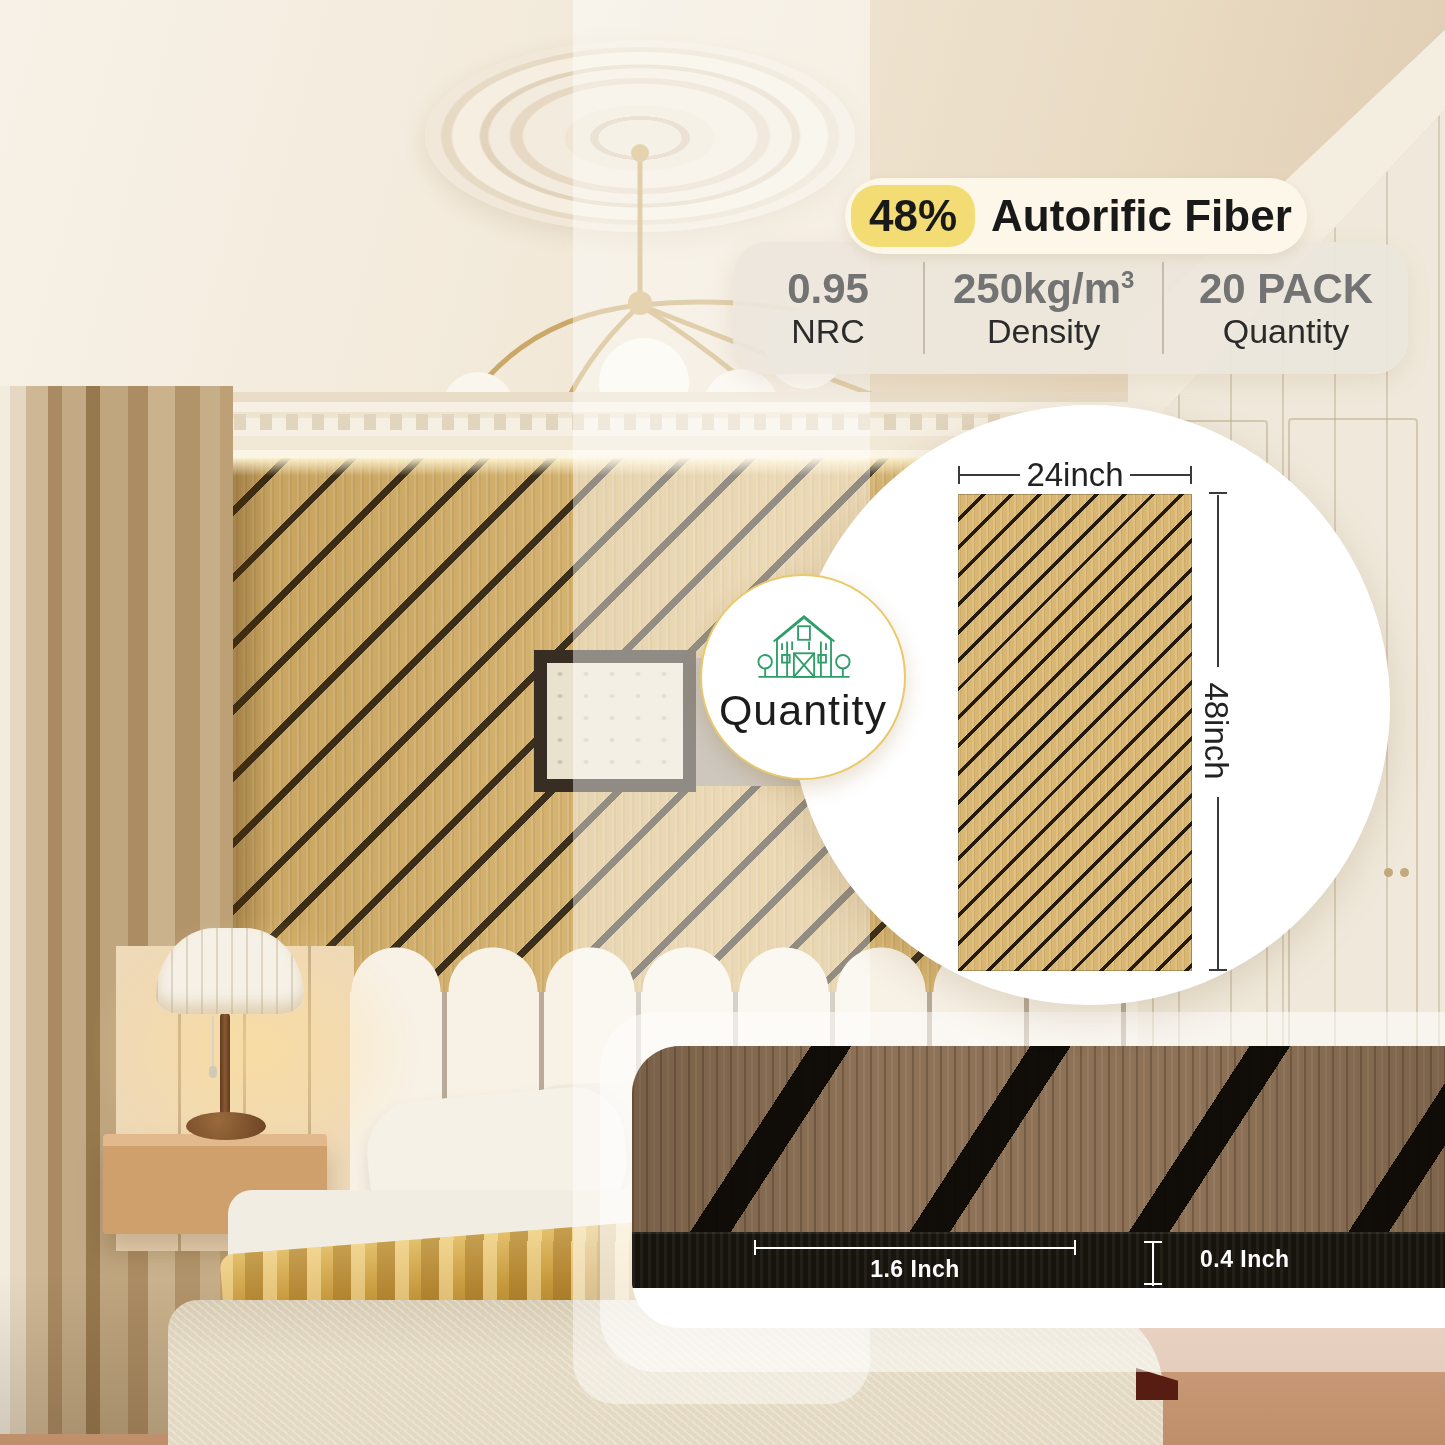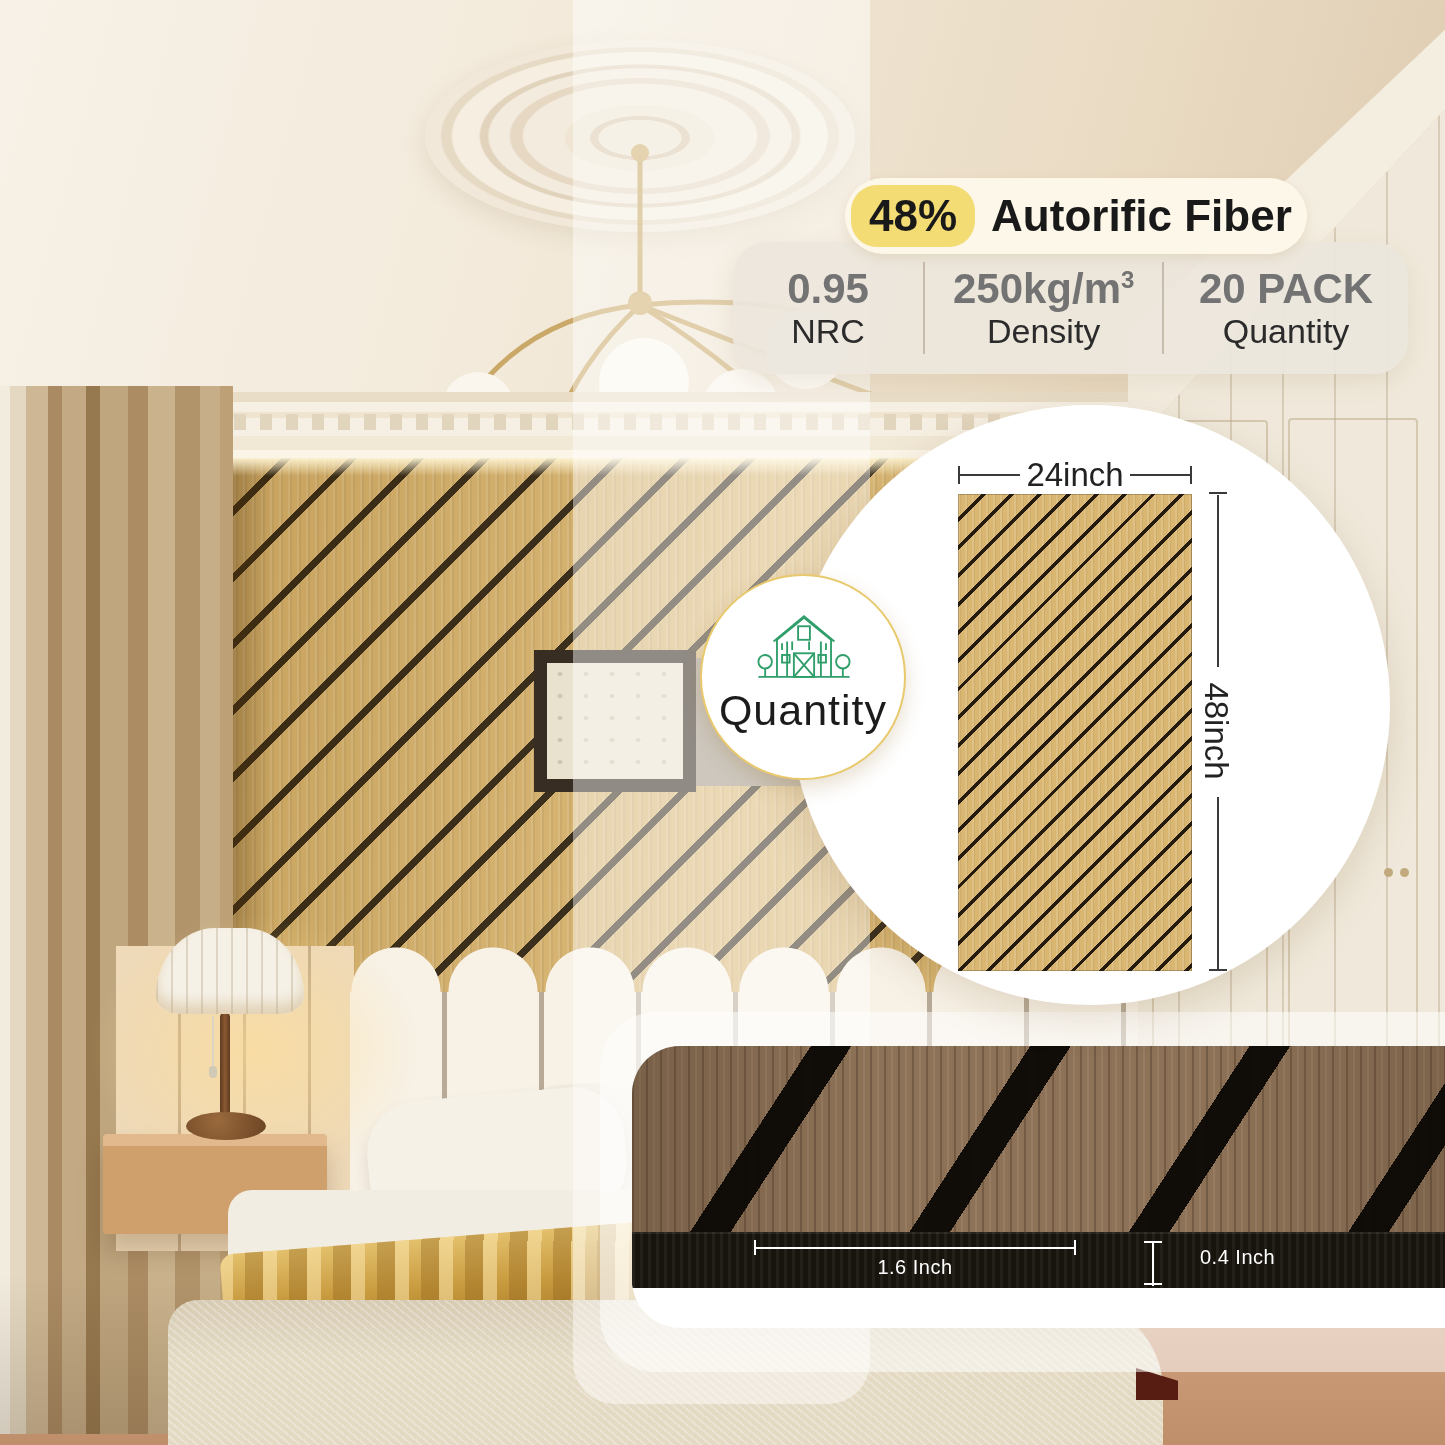--- a/index.html
+++ b/index.html
@@ -94,21 +94,21 @@
     border-radius:48px 0 0 48px;overflow:hidden;}
   .closeup{position:absolute;left:0;top:0;width:813px;height:240px;background-color:#8d7257;
     background-image:
       repeating-linear-gradient(123deg,rgba(0,0,0,0) 0 150px,rgba(10,7,4,.95) 150px 184px),
       linear-gradient(90deg,rgba(60,40,25,.25),rgba(0,0,0,0) 30% 70%,rgba(60,40,25,.2)),
       repeating-linear-gradient(90deg,rgba(48,32,20,.28) 0 2px,rgba(0,0,0,0) 2px 7px,rgba(255,245,230,.08) 7px 9px,rgba(0,0,0,0) 9px 14px);}
   .felt{position:absolute;left:0;top:186px;width:813px;height:54px;background:#17130d;
     background-image:repeating-linear-gradient(90deg,rgba(255,255,255,.05) 0 3px,rgba(0,0,0,0) 3px 8px);
     border-top:2px solid rgba(255,255,255,.07);}
   .dimw{position:absolute;background:#fff;}
-  .lbl-close{position:absolute;color:#fff;font-size:20px;font-weight:400;letter-spacing:.5px;}
+  .lbl-close{position:absolute;color:#fff;font-size:23px;font-weight:700;letter-spacing:.5px;}
 
   
   .big-circle{left:790px;top:405px;width:600px;height:600px;border-radius:50%;background:#fff;
     box-shadow:0 12px 42px rgba(120,90,40,.18);}
   .panel{position:absolute;left:168px;top:89px;width:234px;height:477px;background-color:#d9b671;
     background-image:
       repeating-linear-gradient(135deg,rgba(0,0,0,0) 0 16.5px,#241b0e 16.5px 20px),
       repeating-linear-gradient(90deg,rgba(255,255,255,.14) 0 2px,rgba(0,0,0,.05) 2px 3px,rgba(0,0,0,0) 3px 7px);
     box-shadow:inset 0 0 0 1px rgba(40,28,10,.25);}
   .dim24{position:absolute;left:168px;top:52px;width:234px;height:36px;display:flex;align-items:center;}

